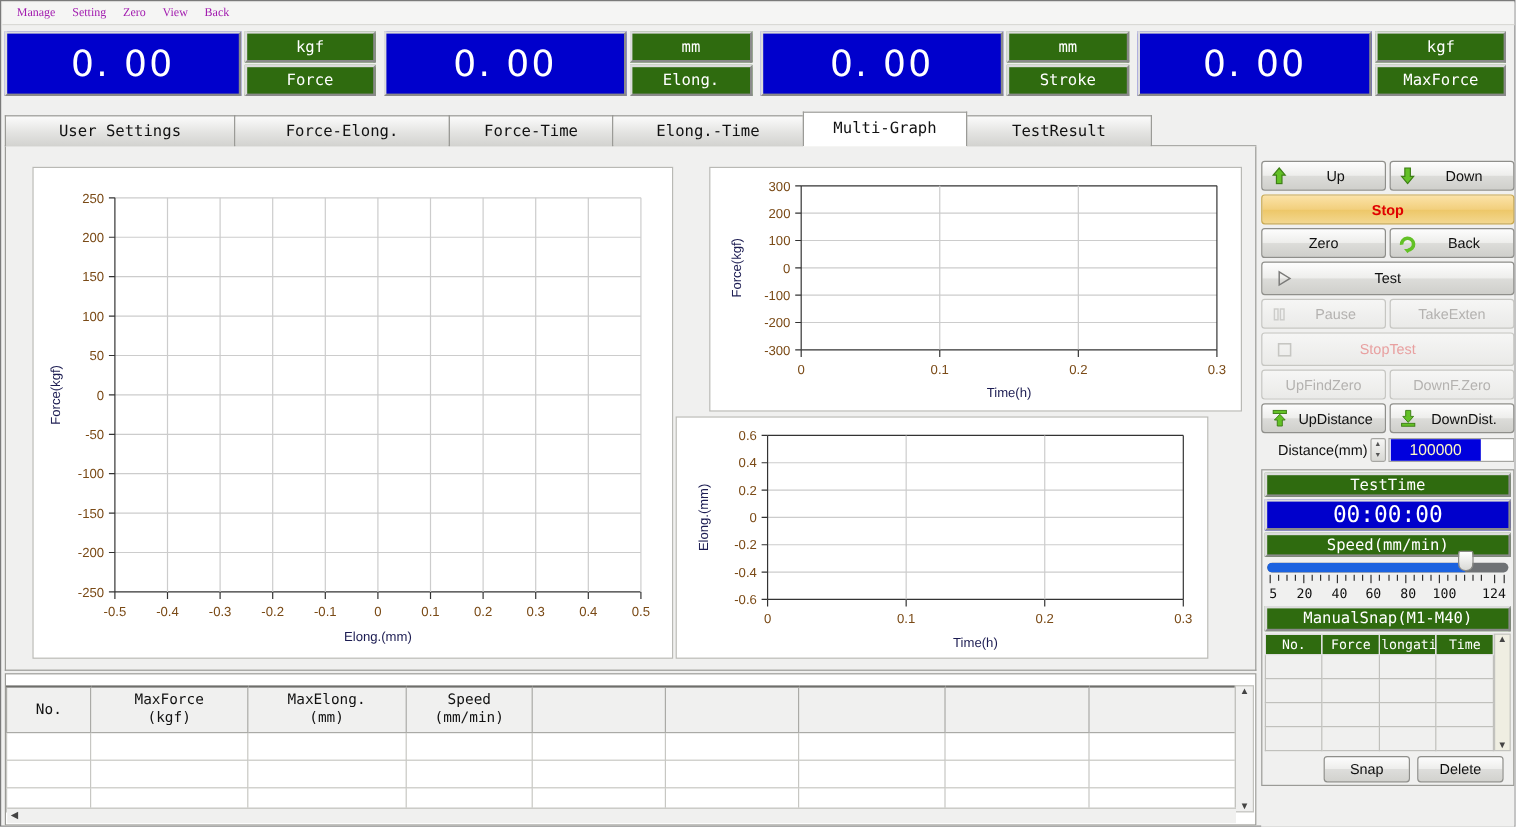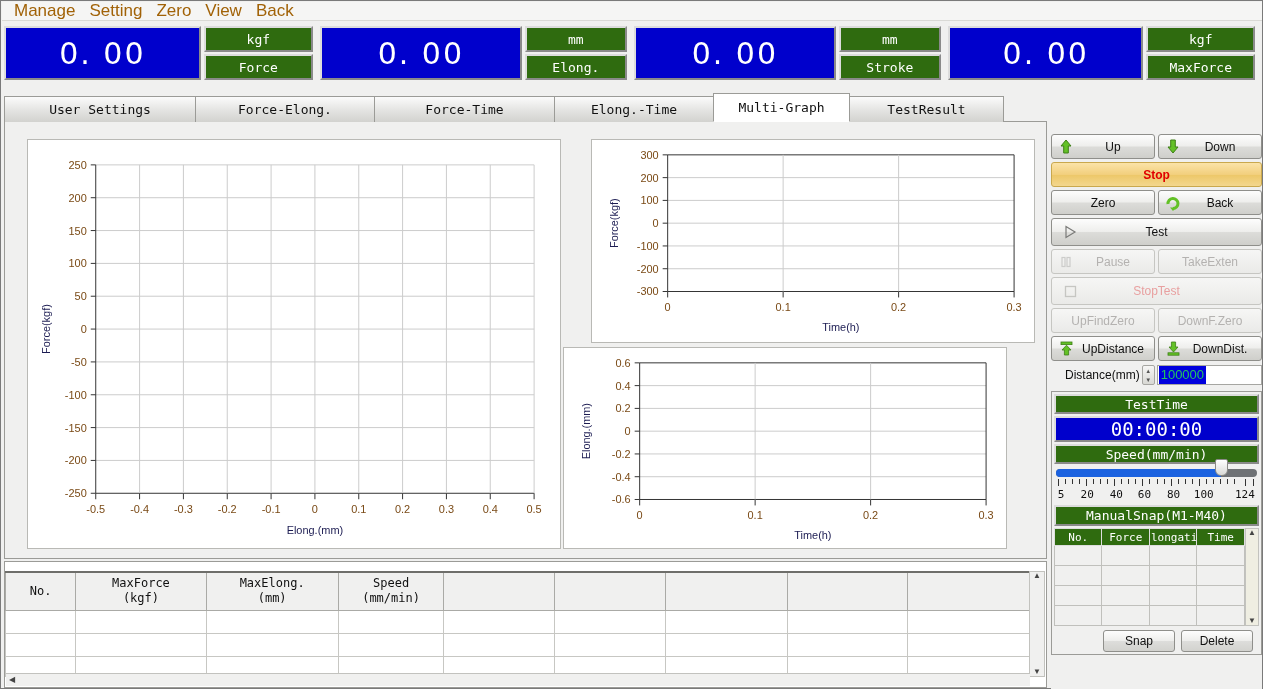--- a/index.html
+++ b/index.html
@@ -20,23 +20,23 @@
   
   .menubar {
     position: absolute; left: 1px; top: 1px;
     width: 1260px; height: 19px;
     background: #f5f5f4;
     border-bottom: 1px solid #d9d9d5;
     display: flex; align-items: center;
     padding-left: 6px;
   }
   .menu-item {
-    font-size: 17px; color: #a16207;
+    font-size: 10px; color: #a21caf;
     padding: 1px 8px 2px 6px;
-    font-family: Liberation Sans, sans-serif;
+    font-family: Liberation Serif, serif;
     white-space: nowrap;
   }
 
   
   .readouts {
     position: absolute; left: 2px; top: 24px;
     width: 1258px; height: 56px;
     display: flex;
     align-items: stretch;
     gap: 0px;
@@ -218,24 +218,24 @@
   .spin div { flex: 1; display: flex; align-items: center; justify-content: center; font-size: 6px; color: #555; }
   .dist-input {
     flex: 1;
     height: 20px;
     background: #ffffff;
     border: 1px solid #a6a6a2;
     display: flex; align-items: center;
     padding: 0;
   }
   .dist-sel {
-    background: #0000dd; color: #22c55e;
+    background: #0000dd; color: #fef9c3;
     font-family: "Liberation Sans", sans-serif;
     font-size: 13px;
-    padding: 0 2px; margin-left: 1px;
+    padding: 0 16px; margin-left: 1px;
     line-height: 18px;
   }
 
   .grn-bar {
     background: #2f6b0f; color: #ffffff;
     font-family: "DejaVu Sans Mono", monospace;
     font-size: 13px;
     height: 20px;
     display: flex; align-items: center; justify-content: center;
     border: 2px solid; border-color: #dcdcdc #8a8a8a #8a8a8a #dcdcdc;
@@ -350,21 +350,21 @@
         <div class="ro-name">MaxForce</div>
       </div>
     </div>
 
   </div>
 
   <div class="tabs-underline"></div>
   <div class="tabstrip">
     <div class="tab" style="width:192px;">User Settings</div>
     <div class="tab" style="width:180px;">Force-Elong.</div>
-    <div class="tab" style="width:181px;">Force-Time</div>
+    <div class="tab" style="width:137px;">Force-Time</div>
     <div class="tab" style="width:160px;margin-top:28px;">Elong.-Time</div>
     <div class="tab active" style="width:137px;">Multi-Graph</div>
     <div class="tab" style="width:155px;">TestResult</div>
   </div>
 
   <div class="graph-panel">
 
     <div class="chart-box" id="chart-main">
       <svg class="plot-svg" viewBox="0 0 534 410" preserveAspectRatio="none">
         <g>

